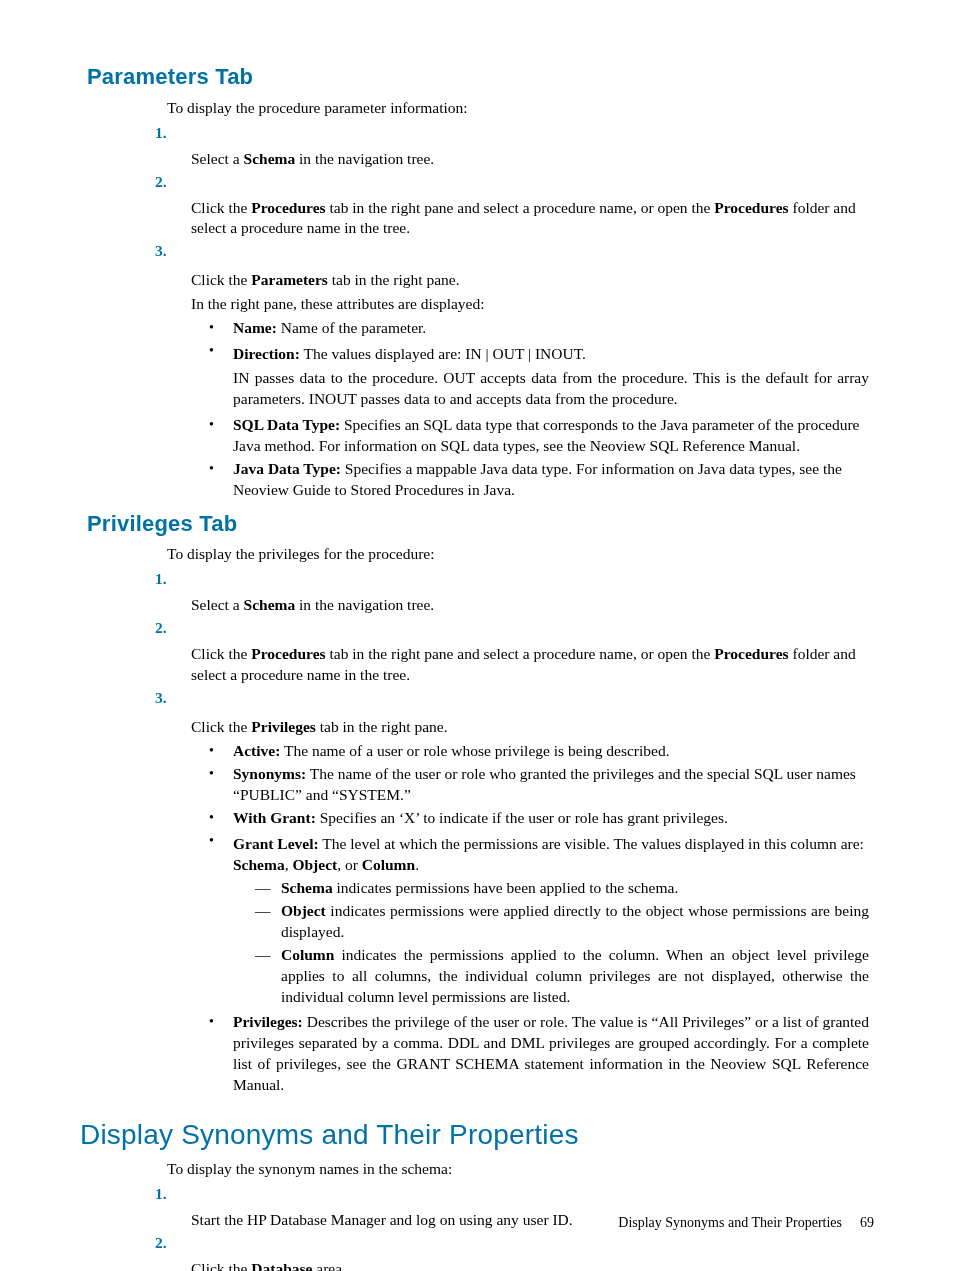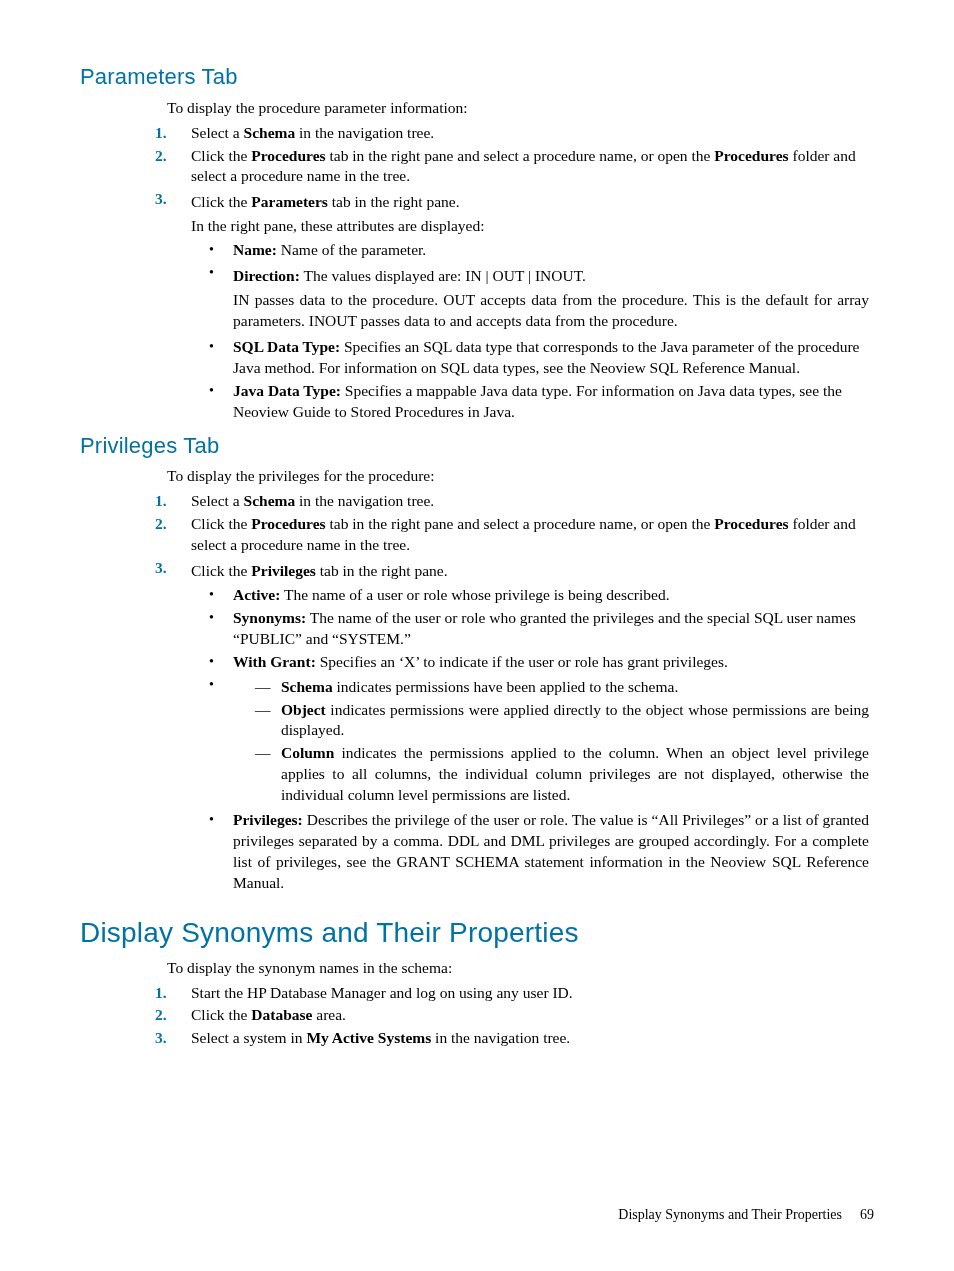--- a/index.html
+++ b/index.html
@@ -15,23 +15,23 @@
   .page {
     width: 954px;
     height: 1271px;
     position: relative;
     box-sizing: border-box;
     padding: 56px 80px 40px 80px;
   }
   .h2 {
     font-family: "Trebuchet MS", "Myriad Pro", "Segoe UI", Arial, sans-serif;
     color: #0072a6;
-    font-weight: 400;
+    font-weight: 700;
     font-size: 22px;
-    margin: 6px 0 6px 0;
+    margin: 6px 0 6px 7px;
     letter-spacing: 0.2px;
   }
   .h1 {
     font-family: "Trebuchet MS", "Myriad Pro", "Segoe UI", Arial, sans-serif;
     color: #0072a6;
     font-weight: 400;
     font-size: 28px;
     margin: 18px 0 6px 0;
     letter-spacing: 0.2px;
   }
@@ -53,20 +53,21 @@
     margin: 2px 0;
   }
   .num {
     color: #0072a6;
     font-weight: bold;
     width: 36px;
     flex: 0 0 36px;
   }
   .li-body {
     flex: 1;
+    margin-top: 26px;
   }
   .li-body p { margin: 3px 0; }
   ul.bullets {
     list-style: none;
     padding: 0;
     margin: 2px 0 2px 18px;
   }
   ul.bullets > li {
     display: flex;
     align-items: flex-start;
@@ -92,21 +93,21 @@
   }
   .dash {
     width: 26px;
     flex: 0 0 26px;
   }
   .d-body { flex: 1; }
   .bold { font-weight: bold; }
   .ital { }
   .footer {
     position: absolute;
-    bottom: 46px;
+    bottom: 38px;
     right: 80px;
     font-size: 14px;
   }
   .footer .sec { margin-right: 18px; }
   .justify { text-align: justify; }
 </style>
 </head>
 <body>
 
 <div class="page">
@@ -183,20 +184,21 @@
               <span class="bullet">•</span>
               <div class="b-body"><span class="bold">Synonyms:</span><span> The name of the user or role who granted the privileges and the special SQL user names “PUBLIC” and “SYSTEM.”</span></div>
             </li>
             <li>
               <span class="bullet">•</span>
               <div class="b-body"><span class="bold">With Grant:</span><span> Specifies an ‘X’ to indicate if the user or role has grant privileges.</span></div>
             </li>
             <li>
               <span class="bullet">•</span>
               <div class="b-body">
+                <p><span class="bold">Grant Level:</span><span> The level at which the permissions are visible. The values displayed in this column are: </span><span class="bold">Schema</span><span>, </span><span class="bold">Object</span><span>, or </span><span class="bold">Column</span><span>.</span></p>
                 <ul class="dashes">
                   <li>
                     <span class="dash">—</span>
                     <div class="d-body"><span class="bold">Schema</span><span> indicates permissions have been applied to the schema.</span></div>
                   </li>
                   <li>
                     <span class="dash">—</span>
                     <div class="d-body justify"><span class="bold">Object</span><span> indicates permissions were applied directly to the object whose permissions are being displayed.</span></div>
                   </li>
                   <li>

